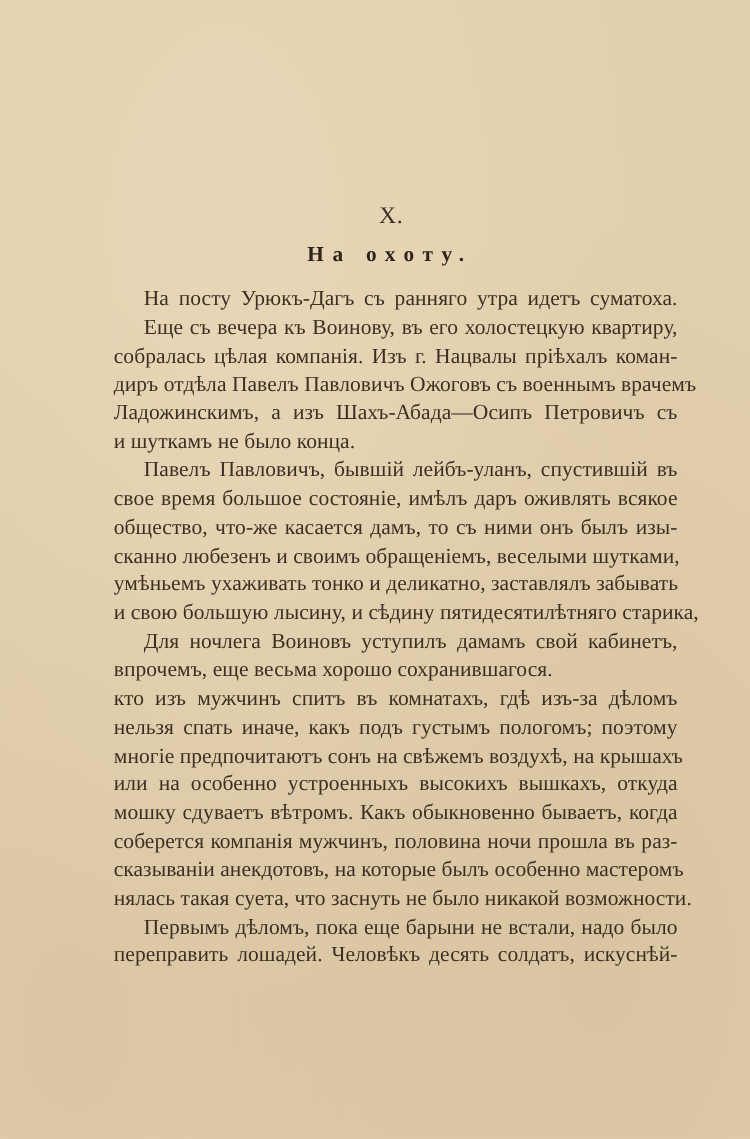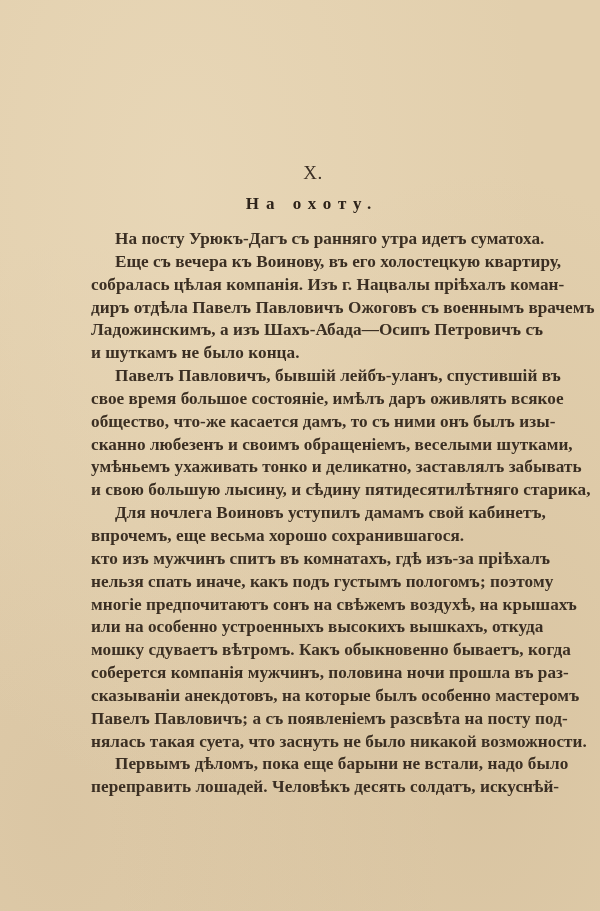--- a/index.html
+++ b/index.html
@@ -45,21 +45,20 @@
       font-size: 17px;
       font-weight: bold;
       letter-spacing: 7px;
       color: #2e241b;
     }
     .text-block {
       position: absolute;
       left: 91px;
       top: 228px;
       width: 451px;
-      font-weight: bold;
     }
     .line {
       height: 22.85px;
       line-height: 22.85px;
       font-size: 17.2px;
       white-space: nowrap;
       text-align: justify;
       text-align-last: justify;
       letter-spacing: 0.05px;
       color: #3b2f23;
@@ -86,25 +85,24 @@
     <div class="line">Ладожинскимъ, а изъ Шахъ-Абада—Осипъ Петровичъ съ</div>
     <div class="line last">и шуткамъ не было конца.</div>
     <div class="line indent">Павелъ Павловичъ, бывшій лейбъ-уланъ, спустившій въ</div>
     <div class="line">свое время большое состояніе, имѣлъ даръ оживлять всякое</div>
     <div class="line">общество, что-же касается дамъ, то съ ними онъ былъ изы-</div>
     <div class="line">сканно любезенъ и своимъ обращеніемъ, веселыми шутками,</div>
     <div class="line">умѣньемъ ухаживать тонко и деликатно, заставлялъ забывать</div>
     <div class="line">и свою большую лысину, и сѣдину пятидесятилѣтняго старика,</div>
     <div class="line indent">Для ночлега Воиновъ уступилъ дамамъ свой кабинетъ,</div>
     <div class="line last">впрочемъ, еще весьма хорошо сохранившагося.</div>
-    <div class="line">кто изъ мужчинъ спитъ въ комнатахъ, гдѣ изъ-за пріѣхалъ</div>
+    <div class="line">кто изъ мужчинъ спитъ въ комнатахъ, гдѣ изъ-за дѣломъ</div>
     <div class="line">нельзя спать иначе, какъ подъ густымъ пологомъ; поэтому</div>
     <div class="line">многіе предпочитаютъ сонъ на свѣжемъ воздухѣ, на крышахъ</div>
     <div class="line">или на особенно устроенныхъ высокихъ вышкахъ, откуда</div>
     <div class="line">мошку сдуваетъ вѣтромъ. Какъ обыкновенно бываетъ, когда</div>
     <div class="line">соберется компанія мужчинъ, половина ночи прошла въ раз-</div>
     <div class="line">сказываніи анекдотовъ, на которые былъ особенно мастеромъ</div>
-    <div class="line">Павелъ Павловичъ; а съ появленіемъ разсвѣта на посту под-</div>
     <div class="line">нялась такая суета, что заснуть не было никакой возможности.</div>
     <div class="line indent">Первымъ дѣломъ, пока еще барыни не встали, надо было</div>
     <div class="line">переправить лошадей. Человѣкъ десять солдатъ, искуснѣй-</div>
   </div>
 </div>
 
 </body></html>

